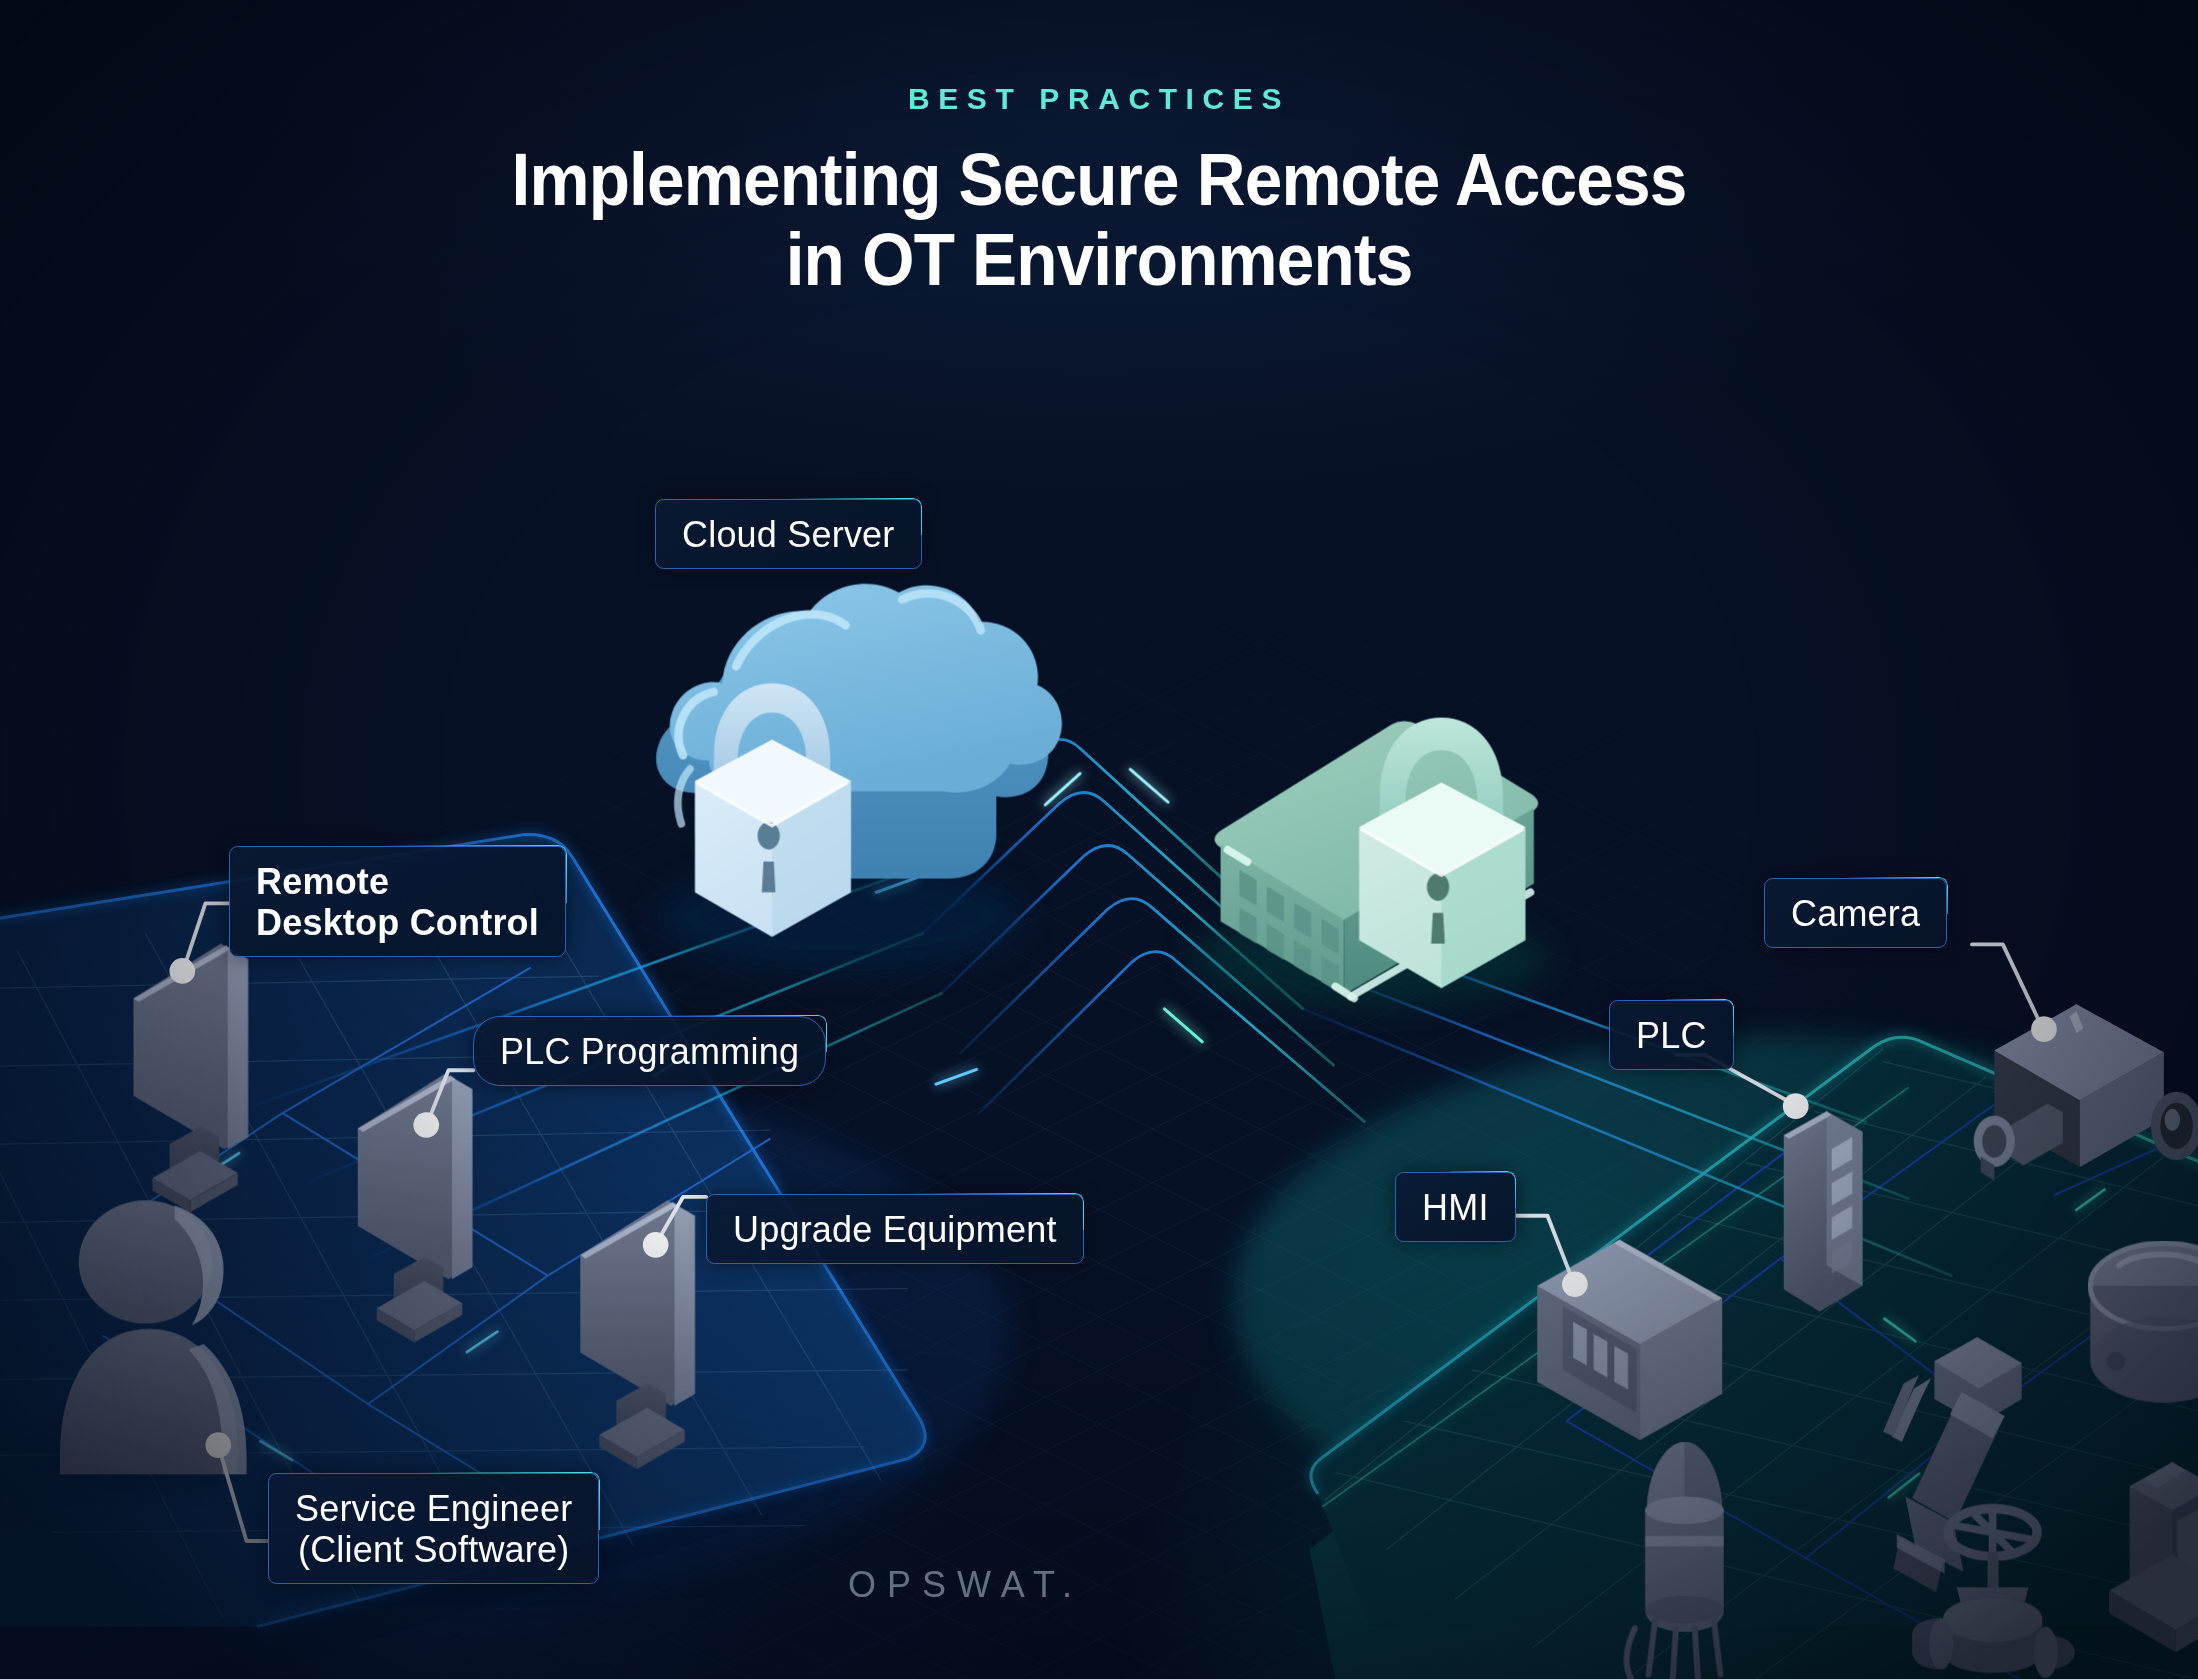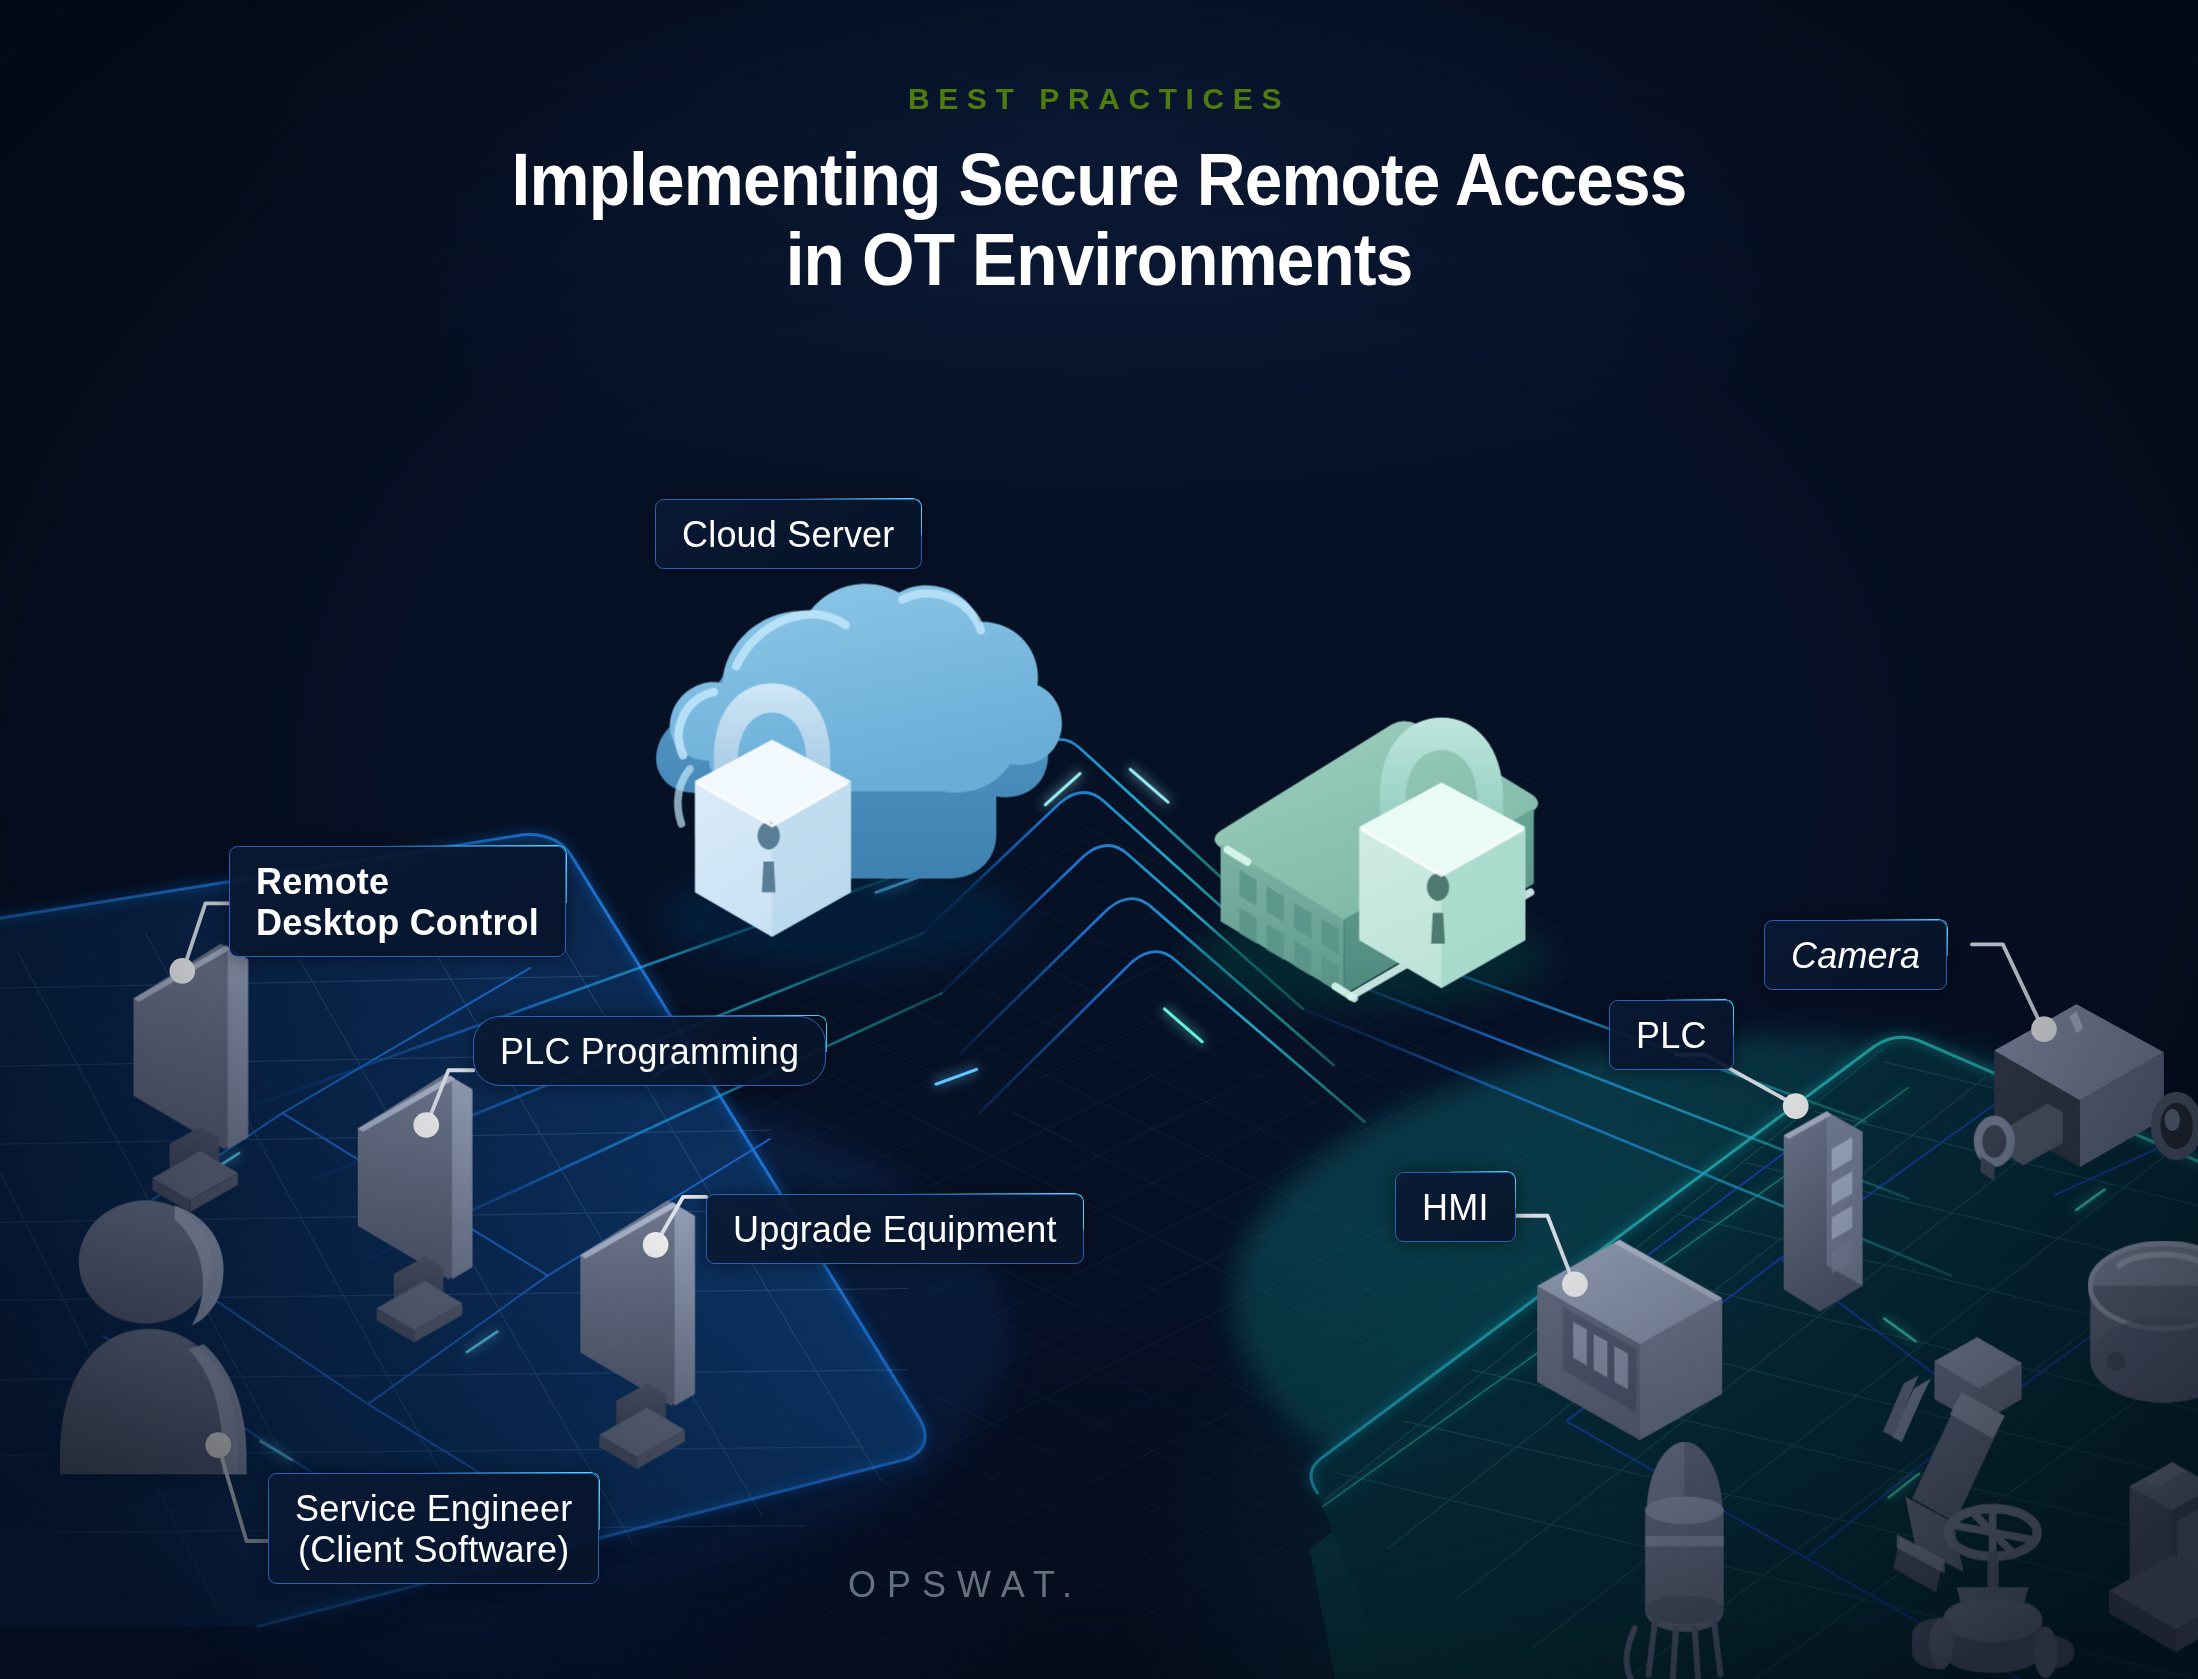--- a/index.html
+++ b/index.html
@@ -27,21 +27,21 @@
   }
   .bg-vignette{
     position:absolute; inset:0;
     background: radial-gradient(ellipse 1455px 1113px at 50% 46%, rgba(0,0,0,0) 45%, rgba(2,6,16,0.72) 100%);
   }
   .svg-layer{ position:absolute; inset:0; width:2198px; height:1680px; }
 
   
   .header{ position:absolute; left:0; top:82px; width:2198px; text-align:center; z-index:40; }
   .eyebrow{
-    font-size:30px; font-weight:bold; color:#4d7c0f;
+    font-size:30px; font-weight:bold; color:#5eead4;
     letter-spacing:8.6px; margin-bottom:24px;
   }
   .title{
     font-size:75px; font-weight:bold; color:#ffffff;
     line-height:1.06; letter-spacing:-0.9px;
     transform:scaleX(0.90); transform-origin:center;
   }
 
   
   .label{
@@ -63,21 +63,21 @@
   }
   .label span{ display:block; font-size:36px; line-height:1.14; letter-spacing:0.2px; }
 
   .lbl-cloud      { left:655px;  top:499px;  }
   .lbl-gateway    { left:1187px; top:499px;  }
   .lbl-rdc        { left:229px;  top:846px;  text-align:left;font-weight:bold; }
   .lbl-rdc span   { text-align:left; }
   .lbl-plcprog    { left:473px;  top:1016px;border-radius:27px; }
   .lbl-upgrade    { left:706px;  top:1194px; }
   .lbl-svceng     { left:268px;  top:1473px; }
-  .lbl-camera     { left:1764px; top:920px;font-style:italic; }
+  .lbl-camera     { left:1764px; top:878px; }
   .lbl-plc        { left:1609px; top:1000px; }
   .lbl-hmi        { left:1395px; top:1172px; }
 
   
   .opswat{
     position:absolute; left:0; top:1564px; width:1931px; text-align:center;
     font-size:36px; letter-spacing:11px; color:#9fb0ba; opacity:0.62; font-weight:300;
     z-index:30;
   }
 </style>

